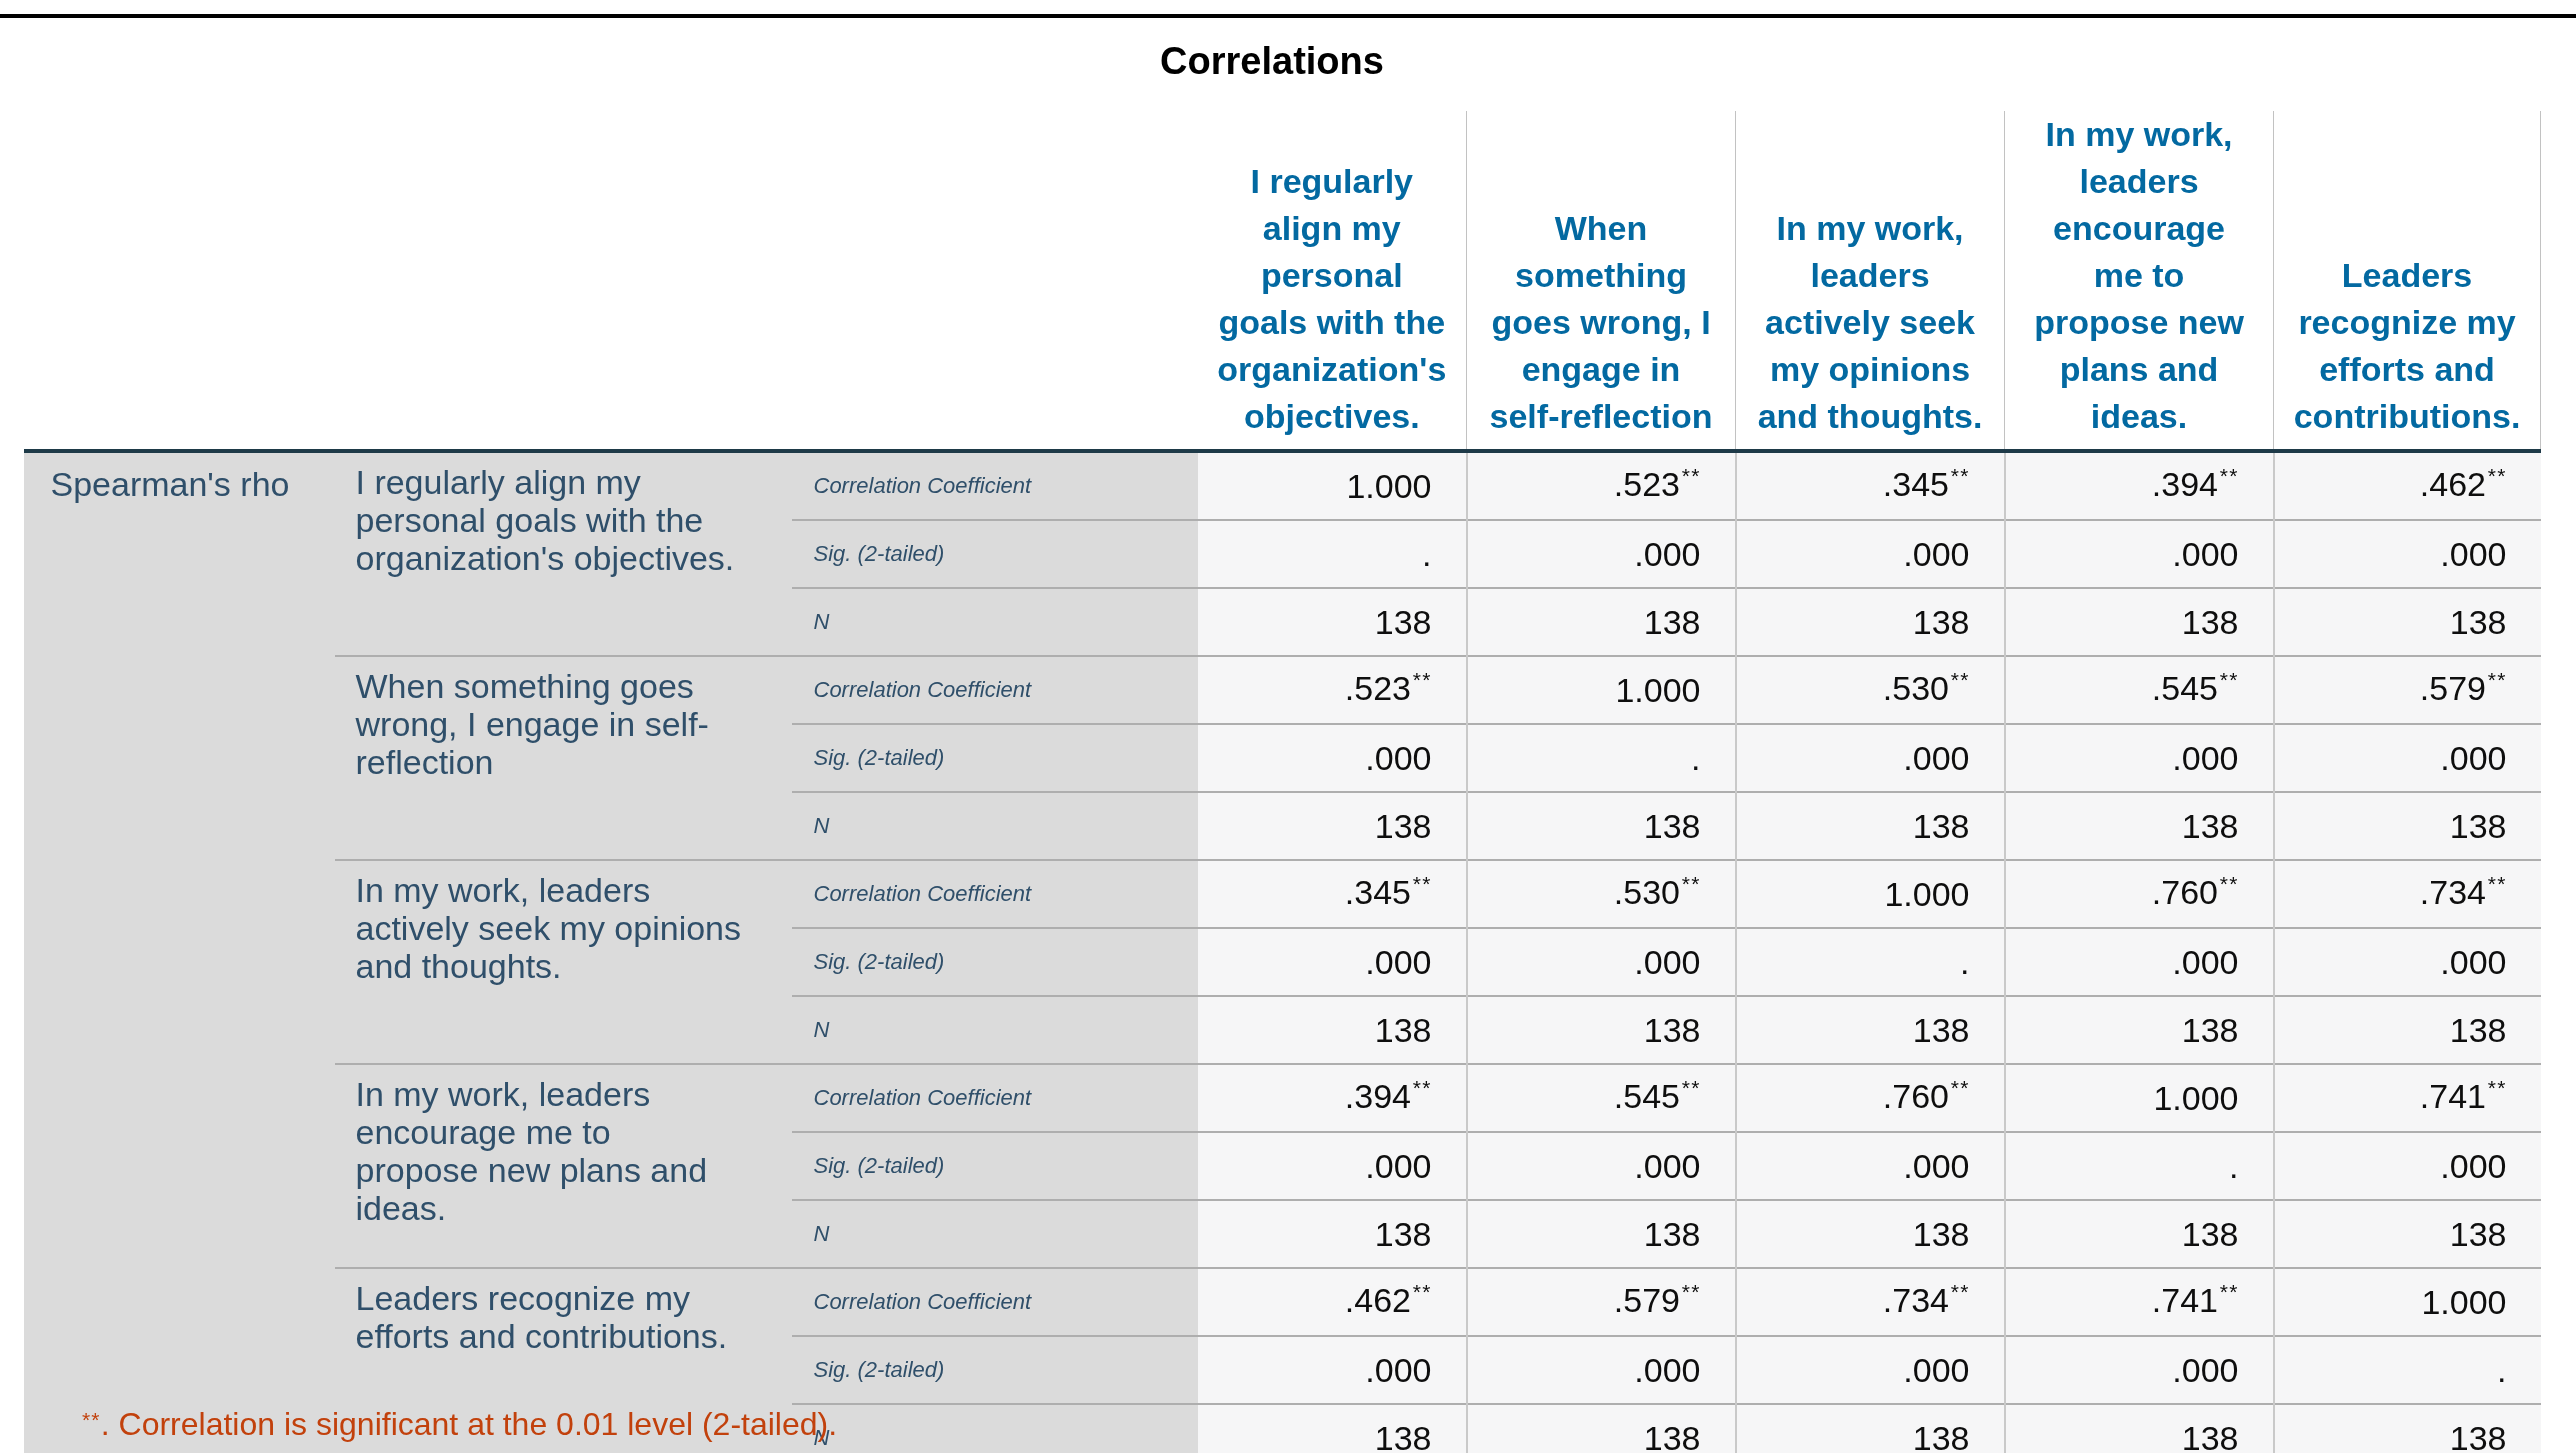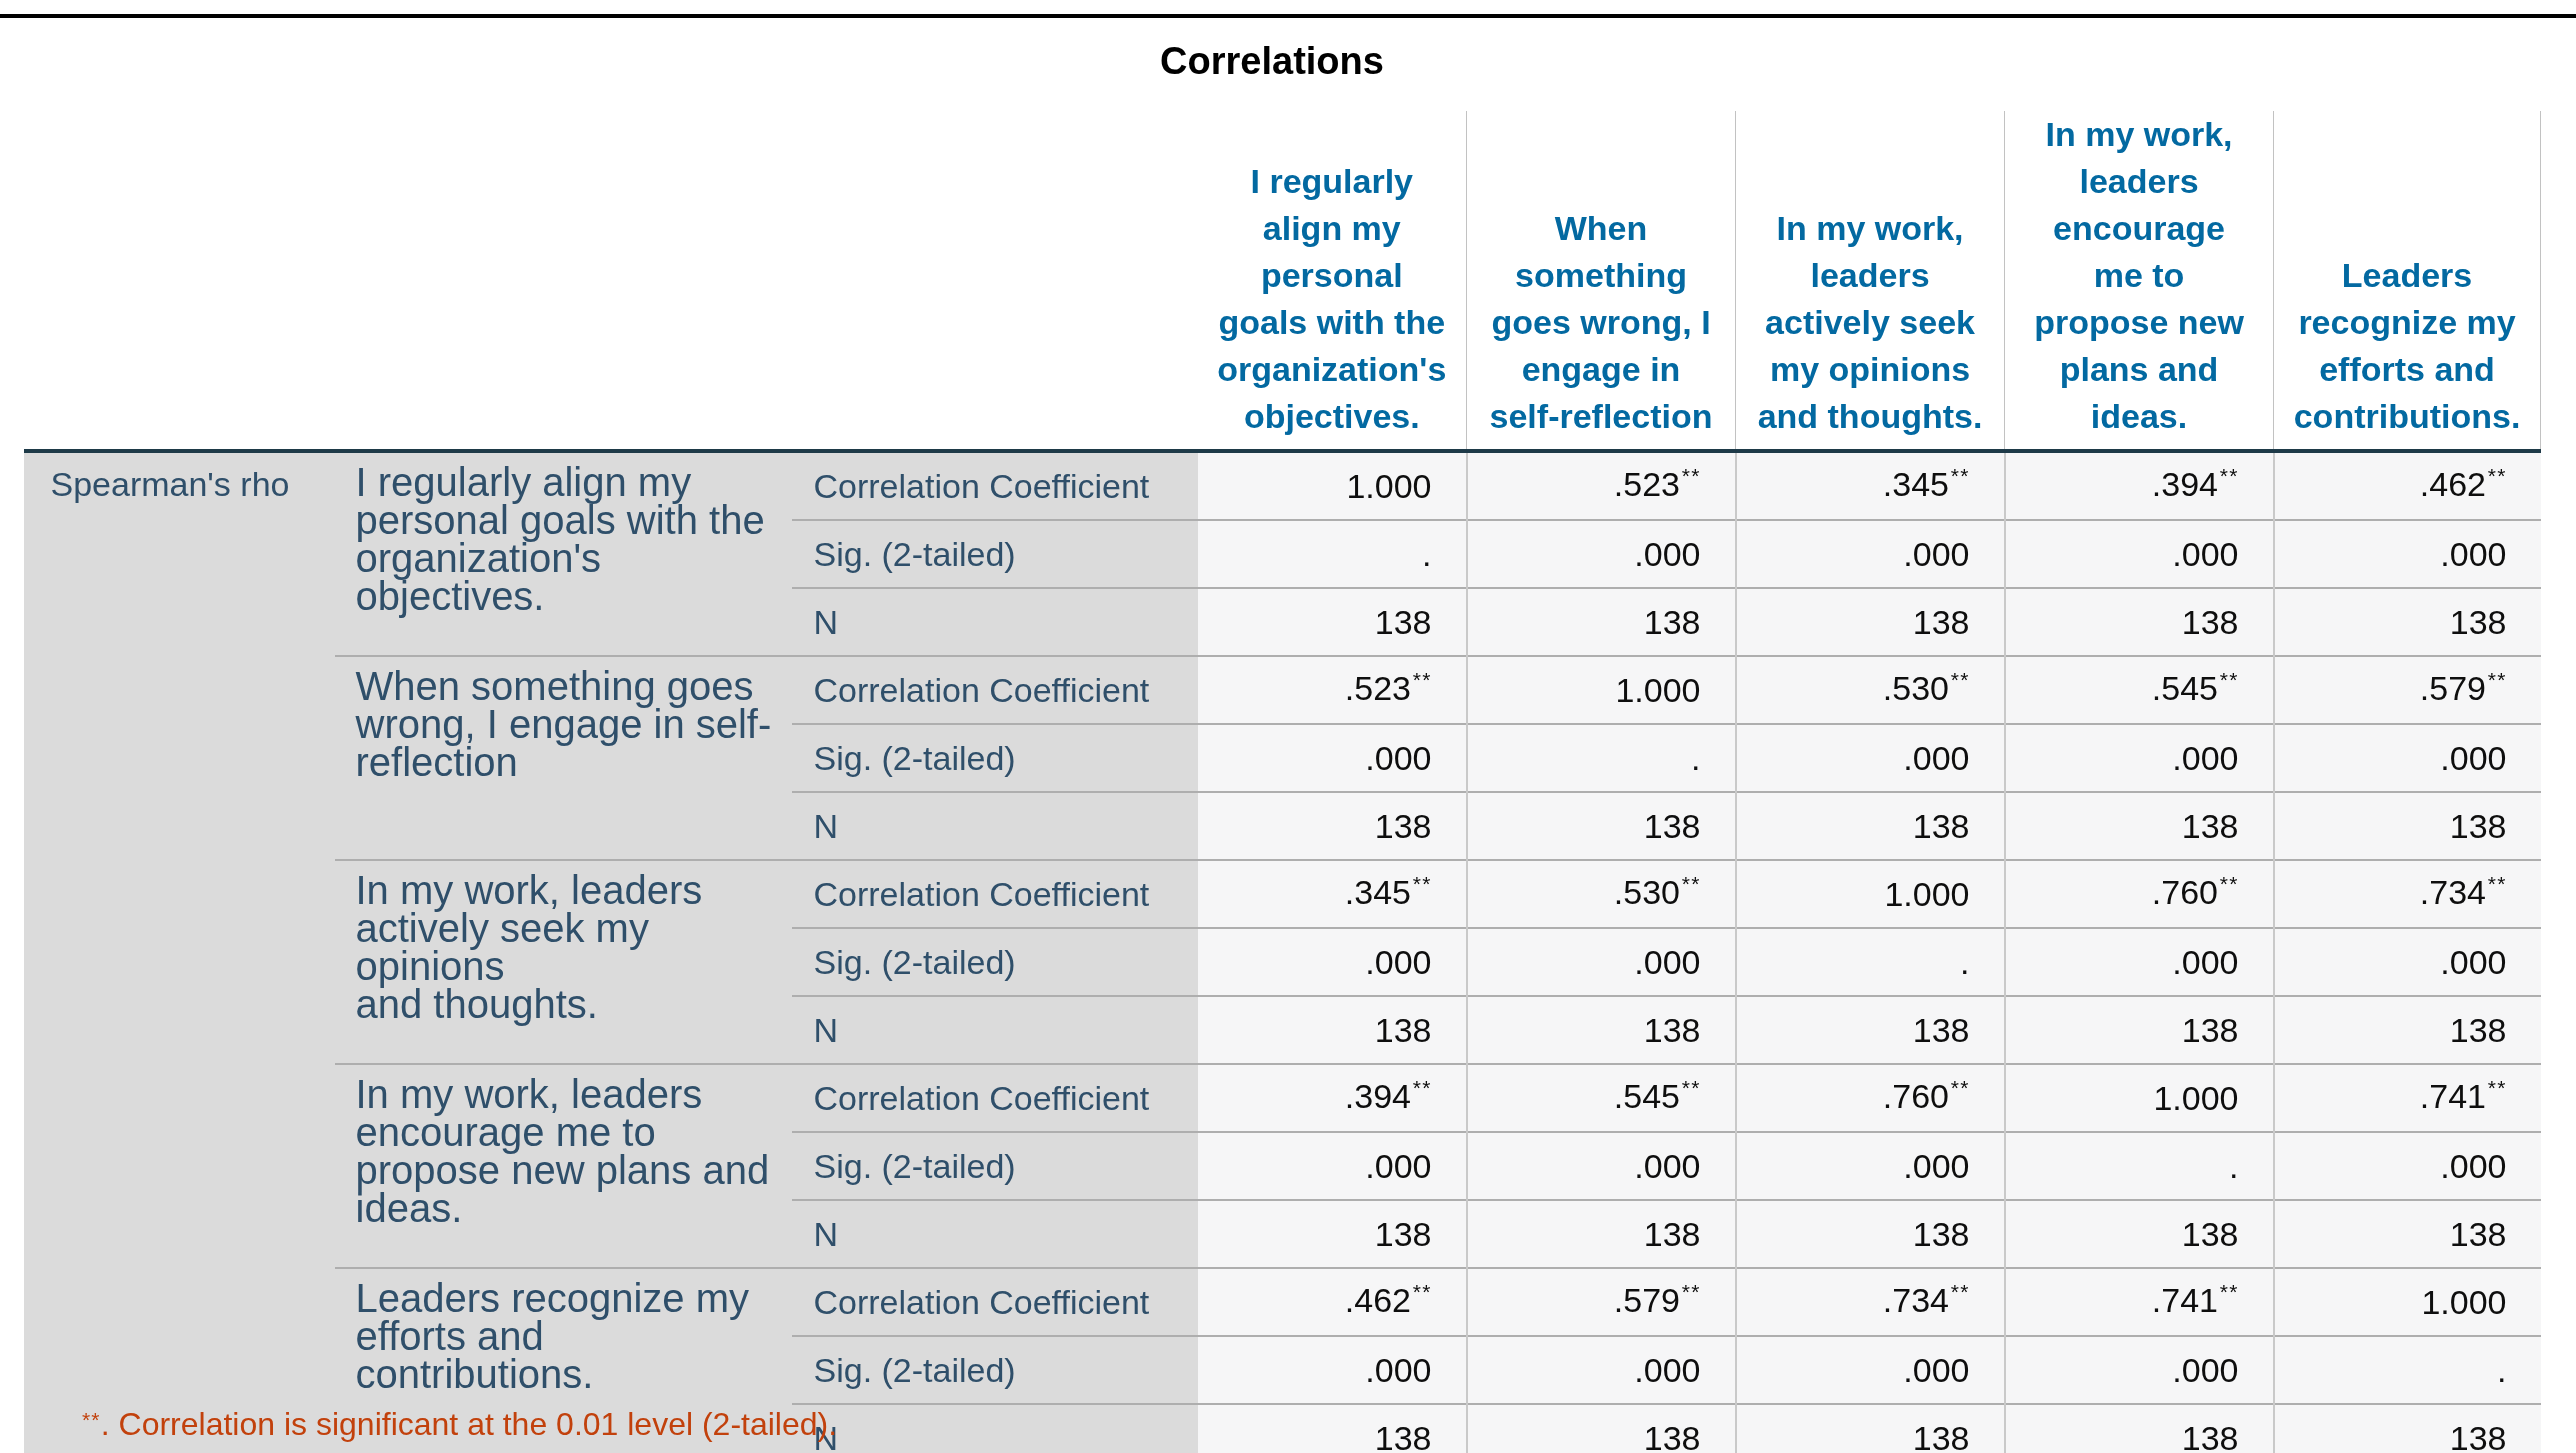--- a/index.html
+++ b/index.html
@@ -16,23 +16,23 @@
               padding:0 4.7px 9.4px 4.7px;line-height:47px;white-space:pre-line;
               color:#0369a1;font-weight:bold;font-size:34px;
               border-bottom:4.7px solid #1e3a48;}
   th.col-head + th.col-head{border-left:1.8px solid #c2c2c2;}
   th.col-head:last-child{border-right:1.8px solid #c2c2c2;}
   td{height:64px;}
   td.rowA{background:#dbdbdb;color:#2f4f6a;vertical-align:top;
           padding:11.7px 5.9px 0 27px;line-height:38px;font-size:34px;
           border-bottom:4.7px solid #1e3a48;}
   td.rowB{background:#dbdbdb;color:#2f4f6a;vertical-align:top;
-          padding:9.4px 10.6px 0 21px;line-height:38px;white-space:pre-line;font-size:40px;}
+          padding:9.4px 10.6px 0 21px;line-height:38px;white-space:pre-line;font-size:34px;}
   td.rowC{background:#dbdbdb;color:#2f4f6a;vertical-align:middle;
-          padding-left:22px;line-height:36px;font-size:34px;}
+          padding-left:22px;line-height:36px;font-size:22px;font-style:italic;}
   td.data{background:#f6f6f7;color:#0e0e0e;text-align:right;vertical-align:middle;
           padding-right:34px;line-height:36px;font-size:34px;}
   td.vsep{border-left:2.3px solid #c9c9c9;}
   .ssep{border-top:2.3px solid #aeaeae;}
   .gsep{border-top:2.3px solid #aeaeae;}
   tbody tr:last-child td{border-bottom:4.7px solid #1e3a48;}
   tbody tr:nth-last-child(3) td.rowB{border-bottom:4.7px solid #1e3a48;}
   .star{font-size:21px;position:relative;top:-13px;margin-left:1.8px;letter-spacing:1.2px;}
   .footnote{position:absolute;top:1406px;left:82px;font-size:32px;color:#c2410c;}
   .fn-star{font-size:21px;position:relative;top:-8.2px;letter-spacing:1.2px;}

